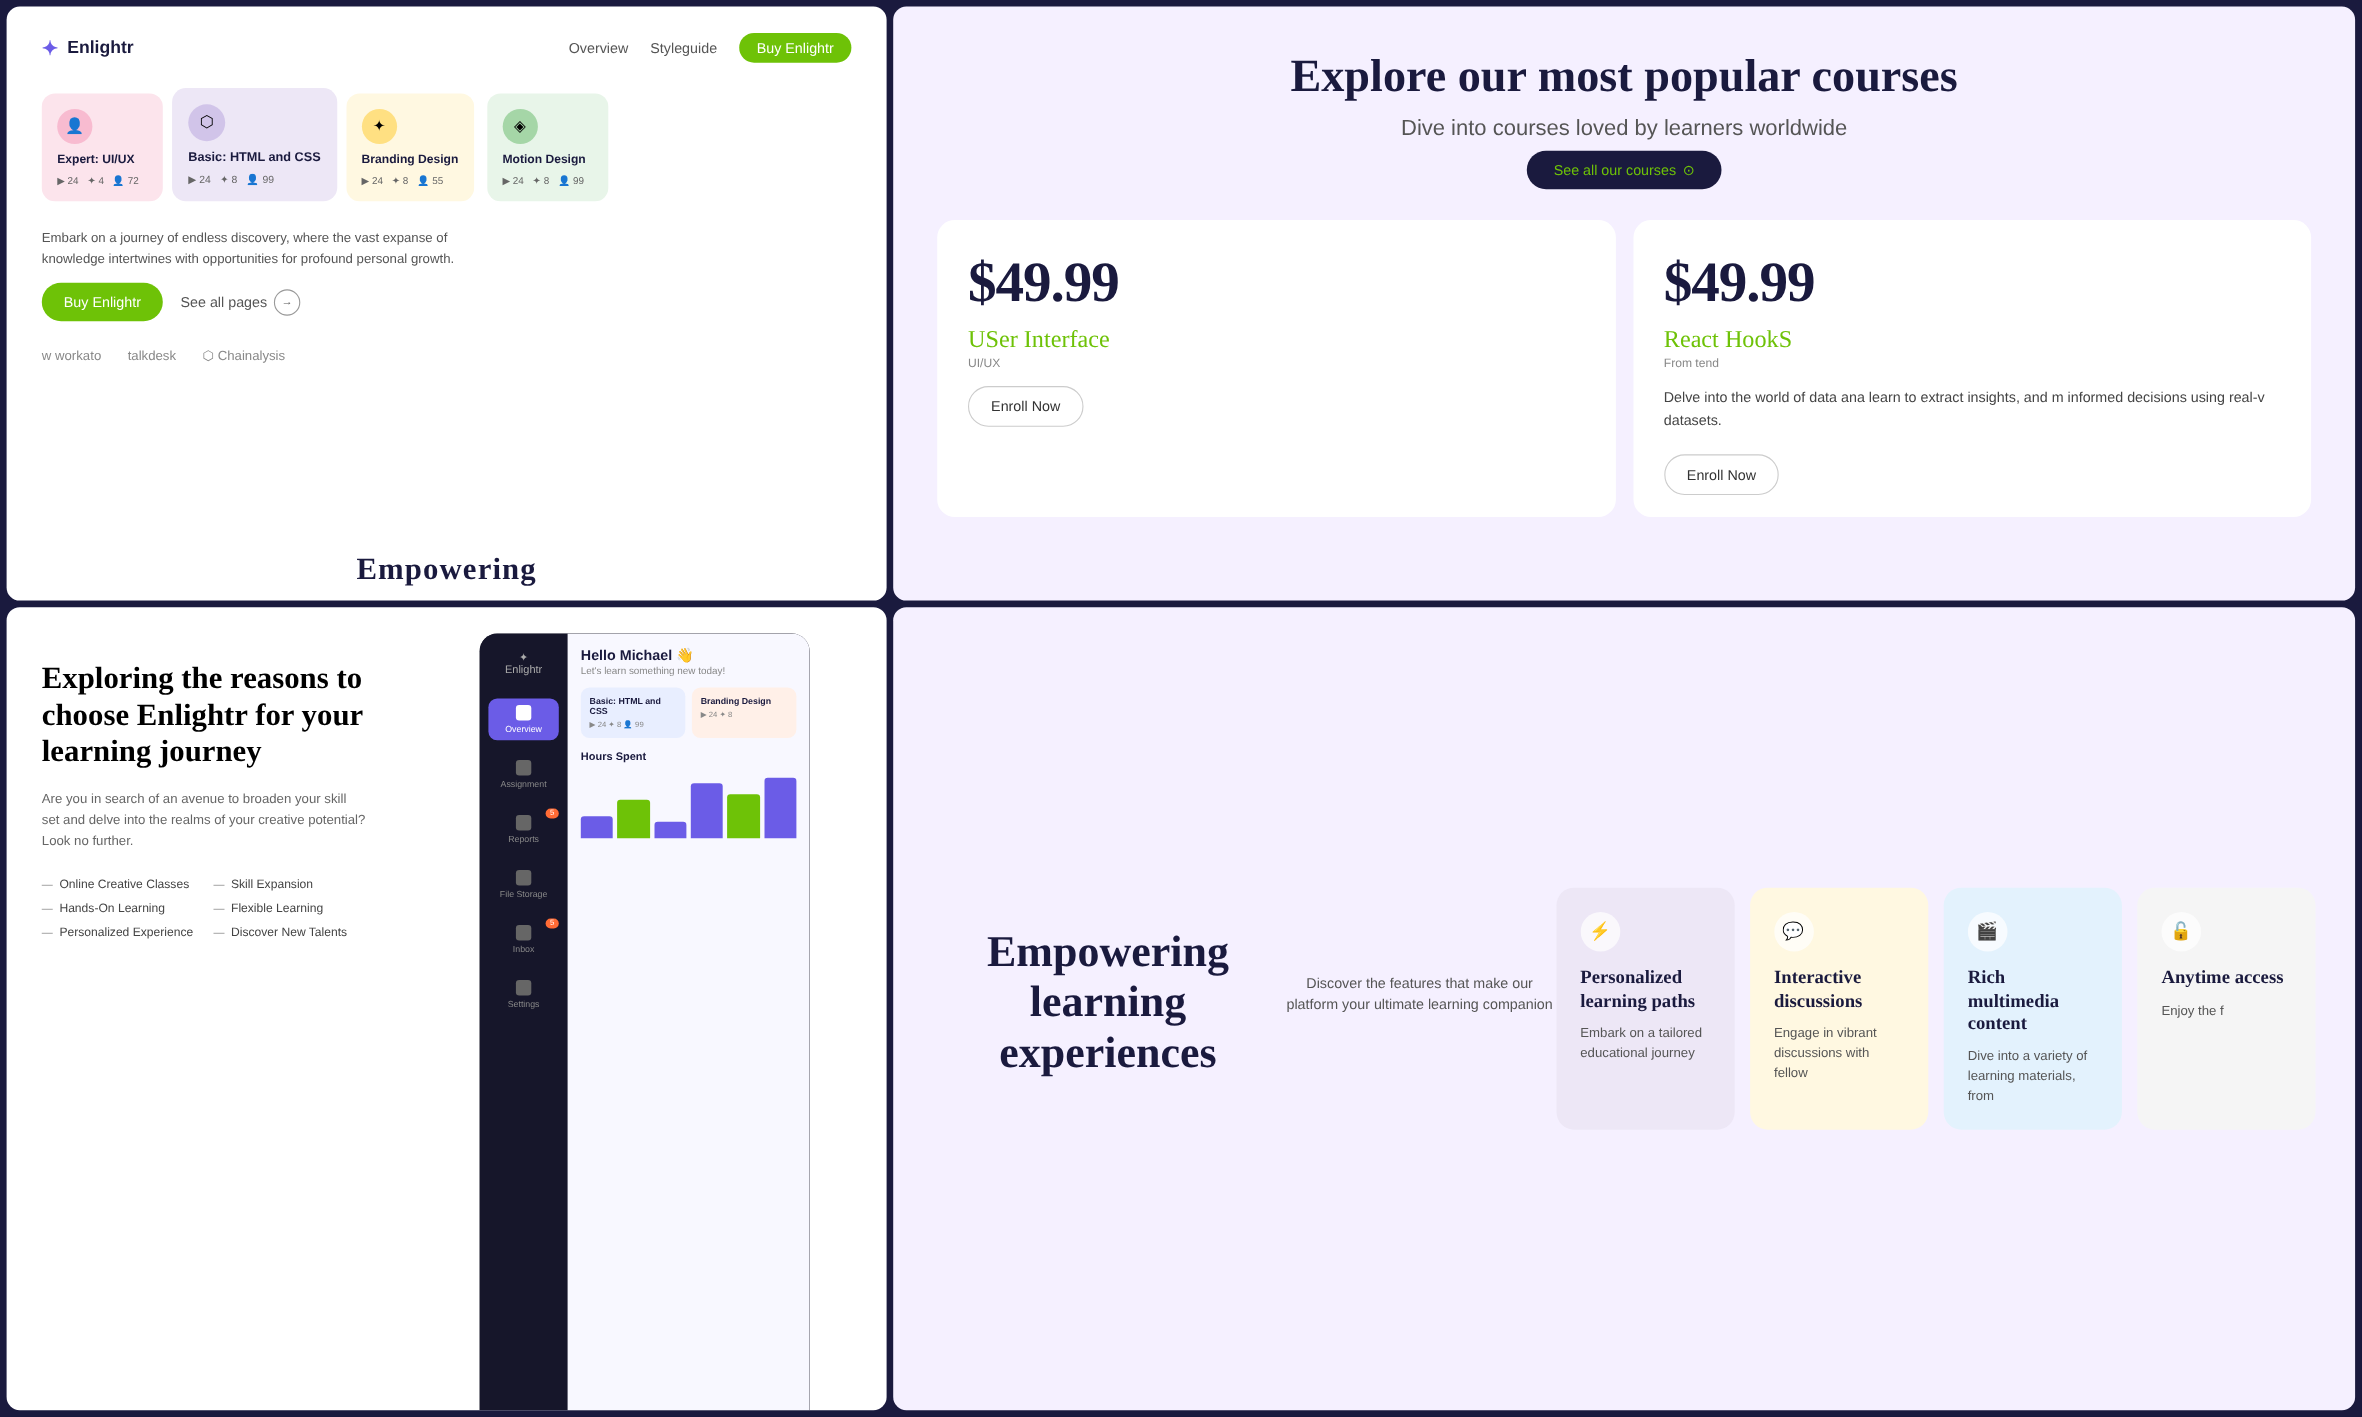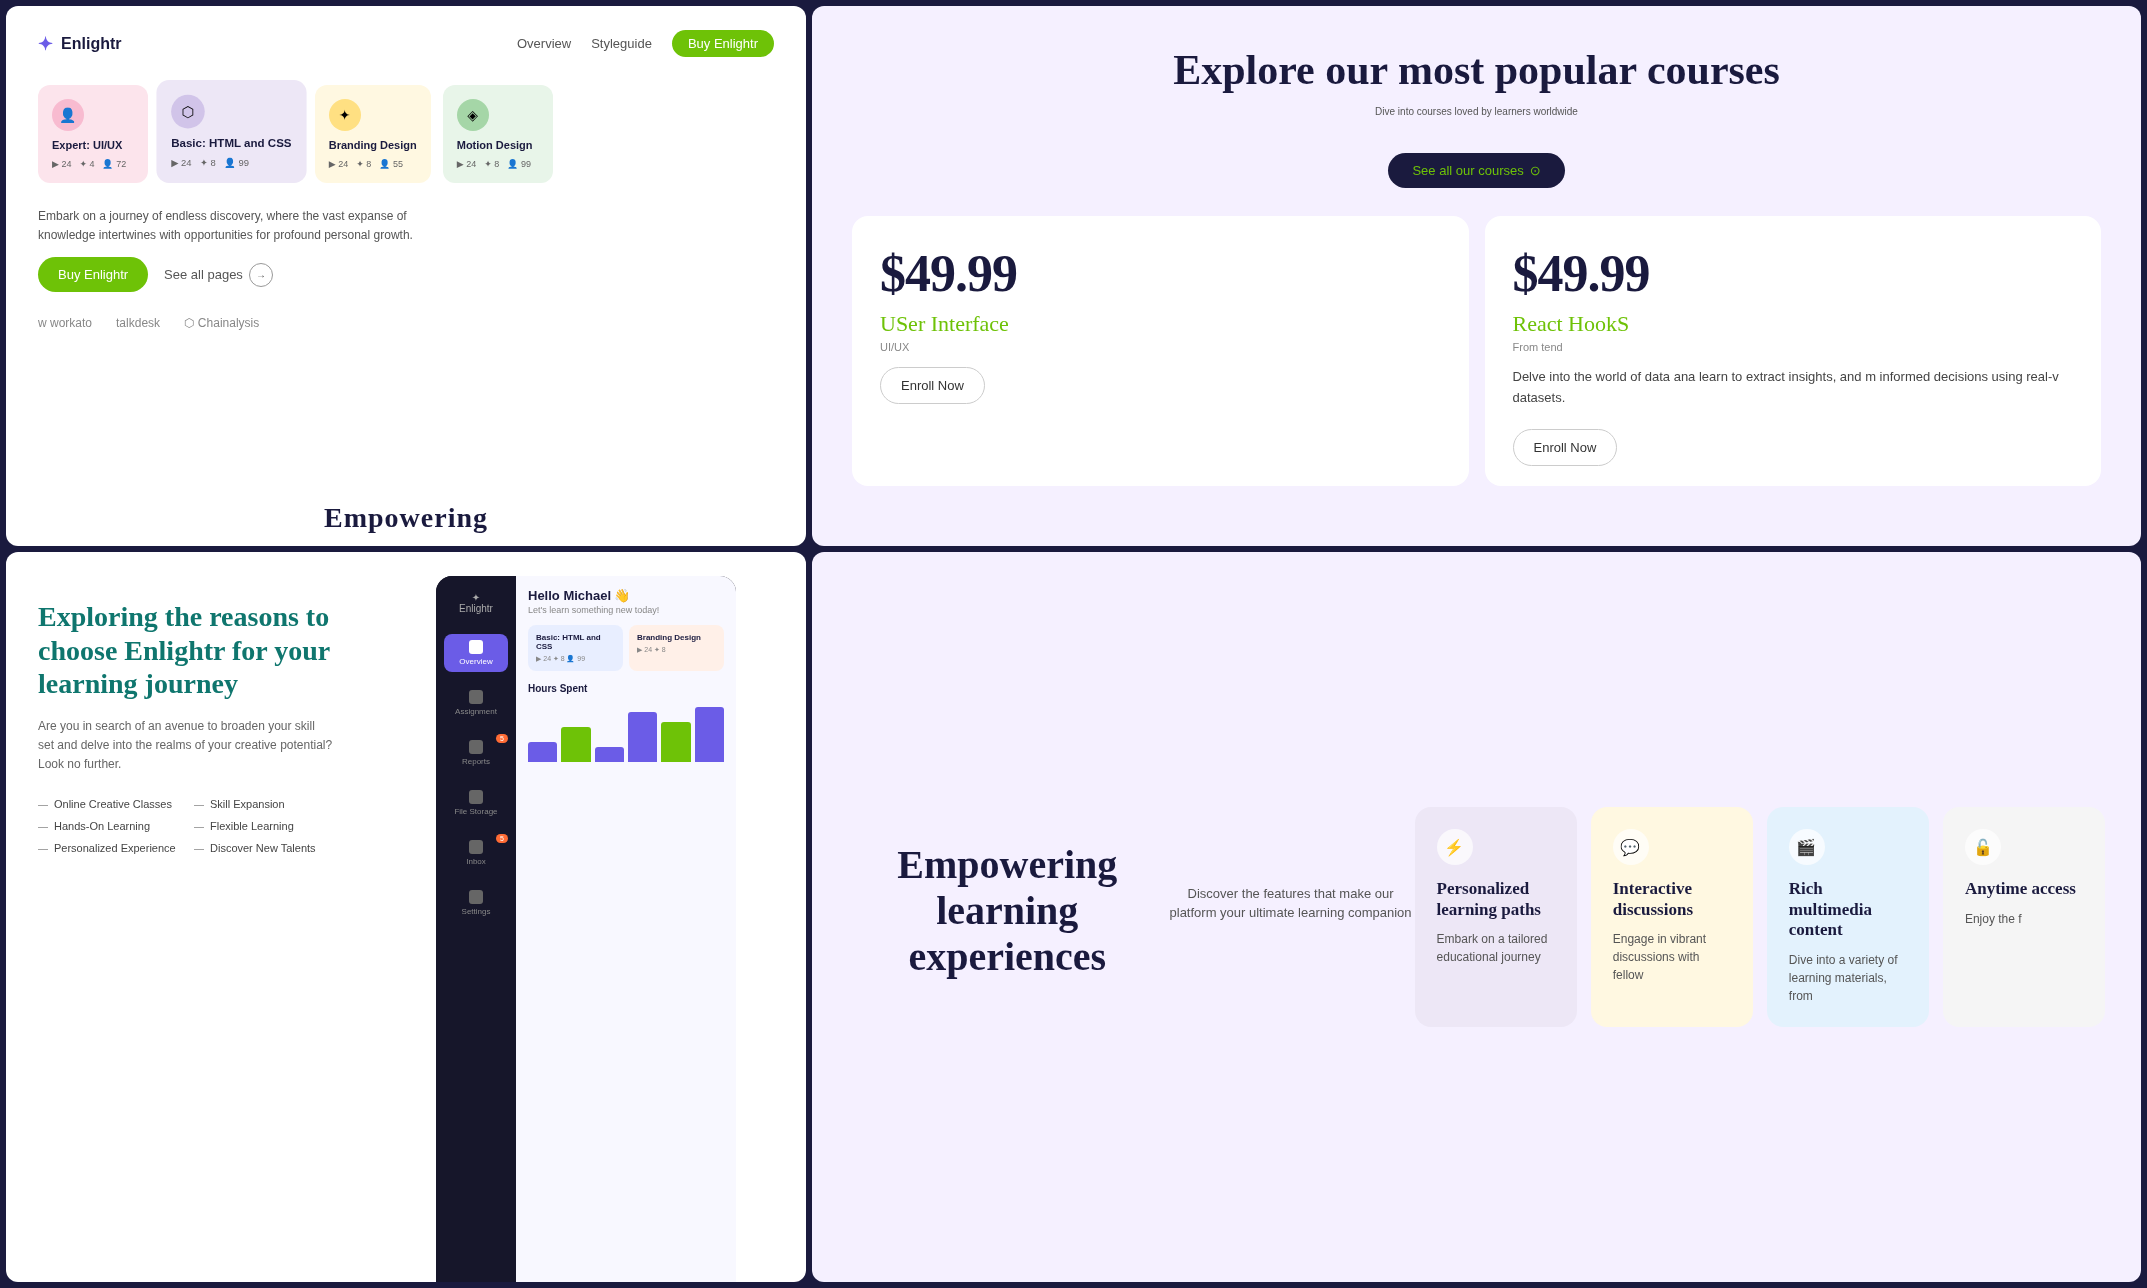--- a/index.html
+++ b/index.html
@@ -237,24 +237,24 @@
       font-size: 42px;
       color: #1a1a3e;
       text-align: center;
       line-height: 1.15;
       font-family: 'Georgia', serif;
       font-weight: bold;
       margin-bottom: 12px;
     }
 
     .section-subtitle {
-      font-size: 10px;
+      font-size: 20px;
       color: #555;
       text-align: center;
-      margin-bottom: 36px;
+      margin-bottom: 8px;
       font-family: sans-serif;
     }
 
     .see-all-btn {
       background: #1a1a3e;
       color: #6ec207;
       border: none;
       padding: 10px 24px;
       border-radius: 24px;
       font-size: 13px;
@@ -338,21 +338,21 @@
     .bl-text {
       padding: 48px 32px;
       flex: 0 0 45%;
       display: flex;
       flex-direction: column;
       justify-content: flex-start;
     }
 
     .bl-title {
       font-size: 28px;
-      color: #0f766e;
+      color: #000000;
       font-family: 'Georgia', serif;
       font-weight: bold;
       line-height: 1.2;
       margin-bottom: 16px;
     }
 
     .bl-desc {
       font-size: 12px;
       color: #666;
       line-height: 1.6;

